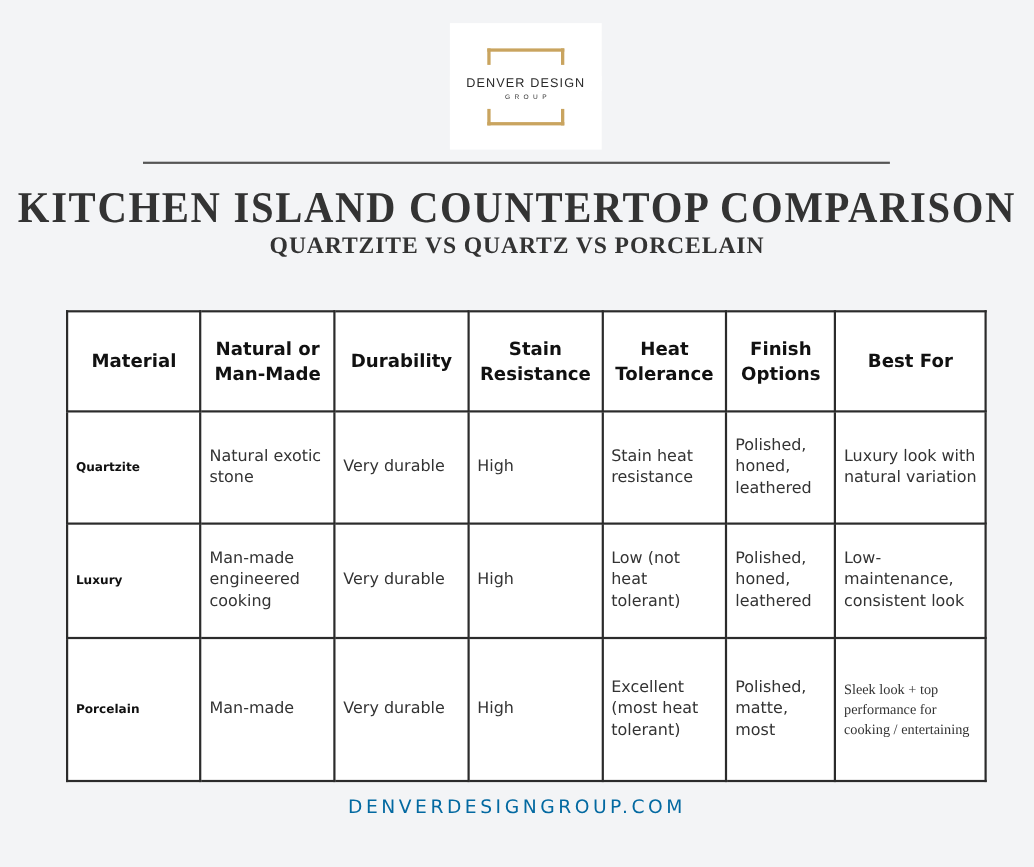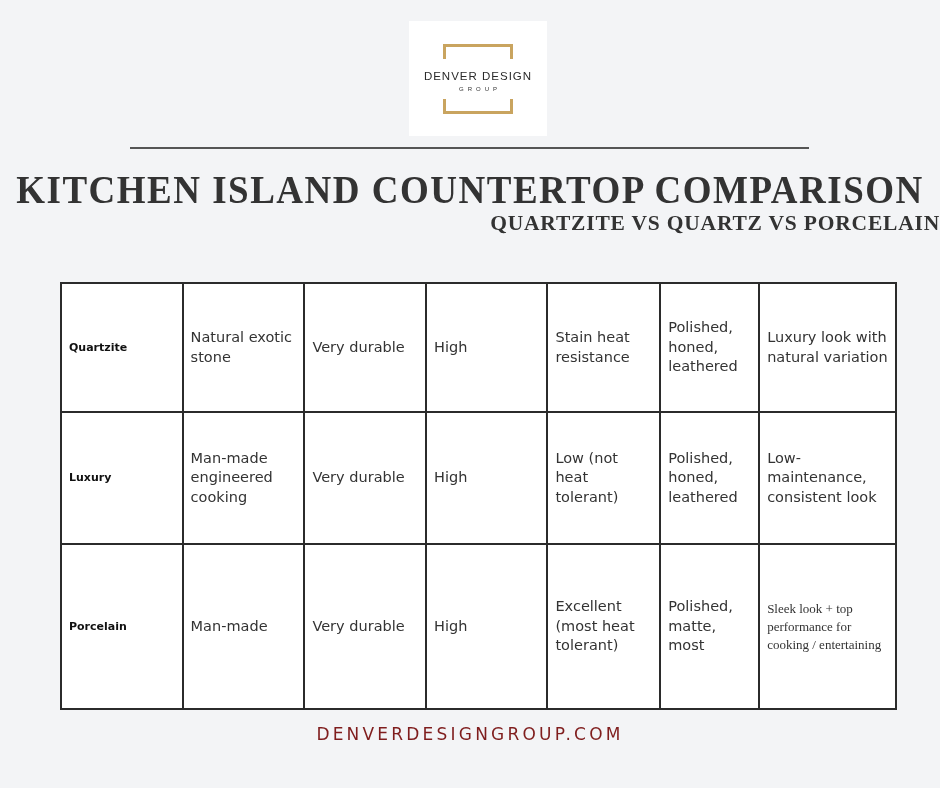--- a/index.html
+++ b/index.html
@@ -32,21 +32,21 @@
   .divider {
     position: absolute; left: 130px; top: 147px; width: 679px; height: 2px; background: #555;
   }
 
   .title {
     position: absolute; left: 0; top: 168px; width: 940px; text-align: center;
     font-family: "Liberation Serif", serif; font-size: 37px; letter-spacing: 1.5px;
     color: #333; transform: scaleY(1.08); transform-origin: top center; line-height: 40px;
   }
   .subtitle {
-    position: absolute; left: 0; top: 210px; width: 940px; text-align: right;
+    position: absolute; left: 0; top: 210px; width: 940px; text-align: center;
     font-family: "Liberation Serif", serif; font-size: 21.5px; letter-spacing: 0.8px;
     color: #333; line-height: 26px;
   }
 
   table.cmp {
     position: absolute; left: 60px; top: 282px; width: 837px; height: 428px;
     border-collapse: collapse; background: #ffffff;
     font-family: "DejaVu Sans", sans-serif;
   }
   table.cmp td, table.cmp th {
@@ -59,21 +59,21 @@
   table.cmp td {
     font-size: 14.5px; line-height: 19.5px; color: #333; padding: 0 7px;
     text-align: left;
   }
   table.cmp td.mat { font-weight: bold; color: #111; font-size: 11px; }
   table.cmp td.small { font-size: 13px; line-height: 18px; font-family: Liberation Serif, serif; }
 
   .footer {
     position: absolute; left: 0; top: 724px; width: 940px; text-align: center;
     font-family: "DejaVu Sans", sans-serif; font-size: 17px; letter-spacing: 3.2px;
-    color: #7f1d1d;
+    color: #0369a1;
   }
 </style>
 </head>
 <body>
 
 <div class="logo-card">
   <div class="logo-bracket-top"></div>
   <div class="logo-bracket-bottom"></div>
   <div class="logo-name">DENVER DESIGN</div>
   <div class="logo-sub">GROUP</div>
@@ -88,20 +88,29 @@
   <colgroup>
     <col style="width:122px">
       <col style="width:122px">
       <col style="width:122px">
     <col style="width:122px">
       <col style="width:113px">
       <col style="width:99px">
       <col style="width:137px">
   </colgroup>
   <tbody>
+      <tr style="height:91px">
+    <th>Material</th>
+    <th>Natural or Man-Made</th>
+    <th>Durability</th>
+    <th>Stain Resistance</th>
+    <th>Heat Tolerance</th>
+    <th>Finish Options</th>
+    <th>Best For</th>
+  </tr>
   <tr style="height:102px">
     <td class="mat">Quartzite</td>
     <td>Natural exotic stone</td>
     <td>Very durable</td>
     <td>High</td>
     <td>Stain heat resistance</td>
     <td>Polished, honed, leathered</td>
     <td>Luxury look with natural variation</td>
   </tr>
   <tr style="height:104px">

